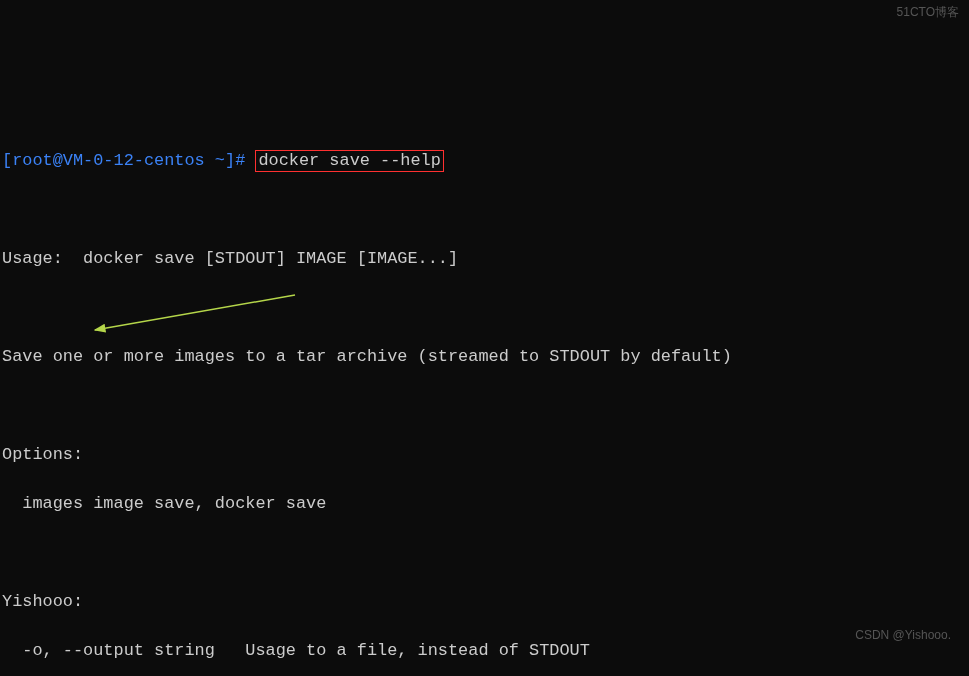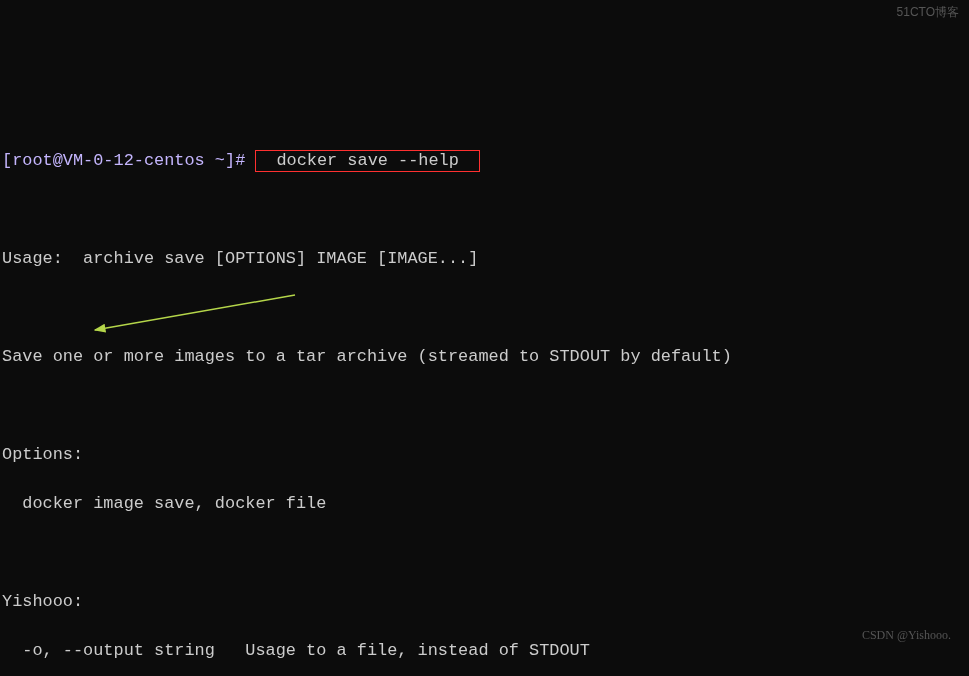--- a/index.html
+++ b/index.html
@@ -14,64 +14,64 @@
       font-size: 16.9px;
       line-height: 1.45;
       width: 969px;
       height: 676px;
       padding: 2px 0 0 2px;
       position: relative;
       overflow: hidden;
       white-space: pre;
     }
     .line { white-space: pre; }
-    .prompt { color: #c4b5fd; }
+    .prompt { color: #3b82f6; }
     .red-box {
       border: 1.5px solid #ff3030;
-      padding: 0 20px;
+      padding: 0 2px;
       display: inline-block;
       line-height: 1.2;
       text-align: right;
     }
     .watermark1 {
       position: absolute;
       right: 10px;
       top: 4px;
       color: #555;
       font-size: 12px;
       font-family: sans-serif;
     }
     .watermark2 {
       position: absolute;
       right: 18px;
       bottom: 32px;
       color: #555;
       font-size: 12px;
-      font-family: Liberation Serif, serif;
+      font-family: Liberation Sans, sans-serif;
     }
     svg.arrow {
       position: absolute;
       pointer-events: none;
     }
   </style>
 </head>
 <body>
 
 
 
 <div class="watermark1">51CTO博客</div>
 
 <div class="line"><span class="prompt">[root@VM-0-12-centos ~]# </span><span class="red-box"><span>docker save --help</span></span></div>
 <div class="line"> </div>
-<div class="line">Usage:  archive save [OPTIONS] IMAGE [IMAGE...]</div>
+<div class="line">Usage:  docker save [STDOUT] IMAGE [IMAGE...]</div>
 <div class="line"> </div>
 <div class="line">Save one or more images to a tar archive (streamed to STDOUT by default)</div>
 <div class="line"> </div>
 <div class="line">Options:</div>
-<div class="line">  docker image save, docker file</div>
+<div class="line">  images image save, docker save</div>
 <div class="line"> </div>
 <div class="line">Yishooo:</div>
 <div class="line">  -o, --output string   Usage to a file, instead of STDOUT</div>
 
 
 
 
 
 
 

